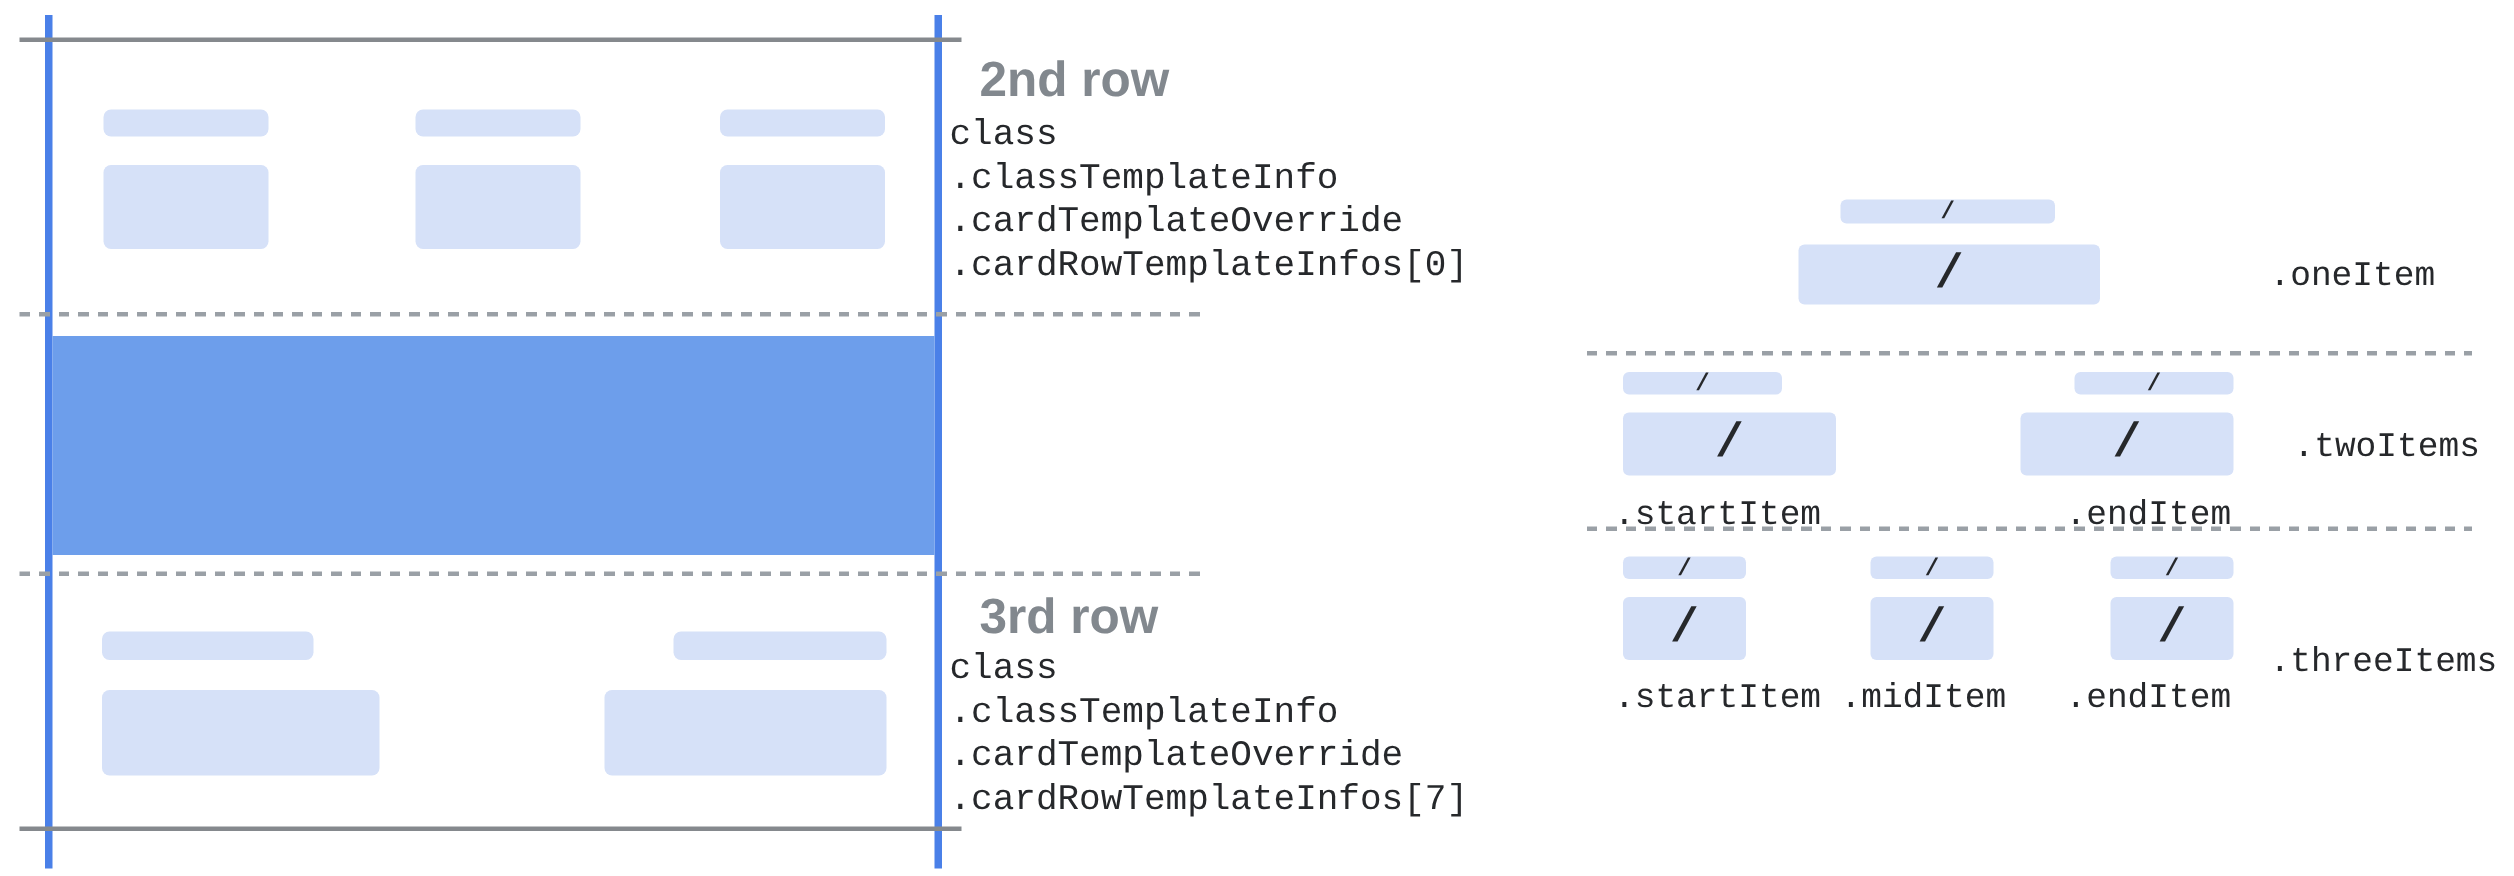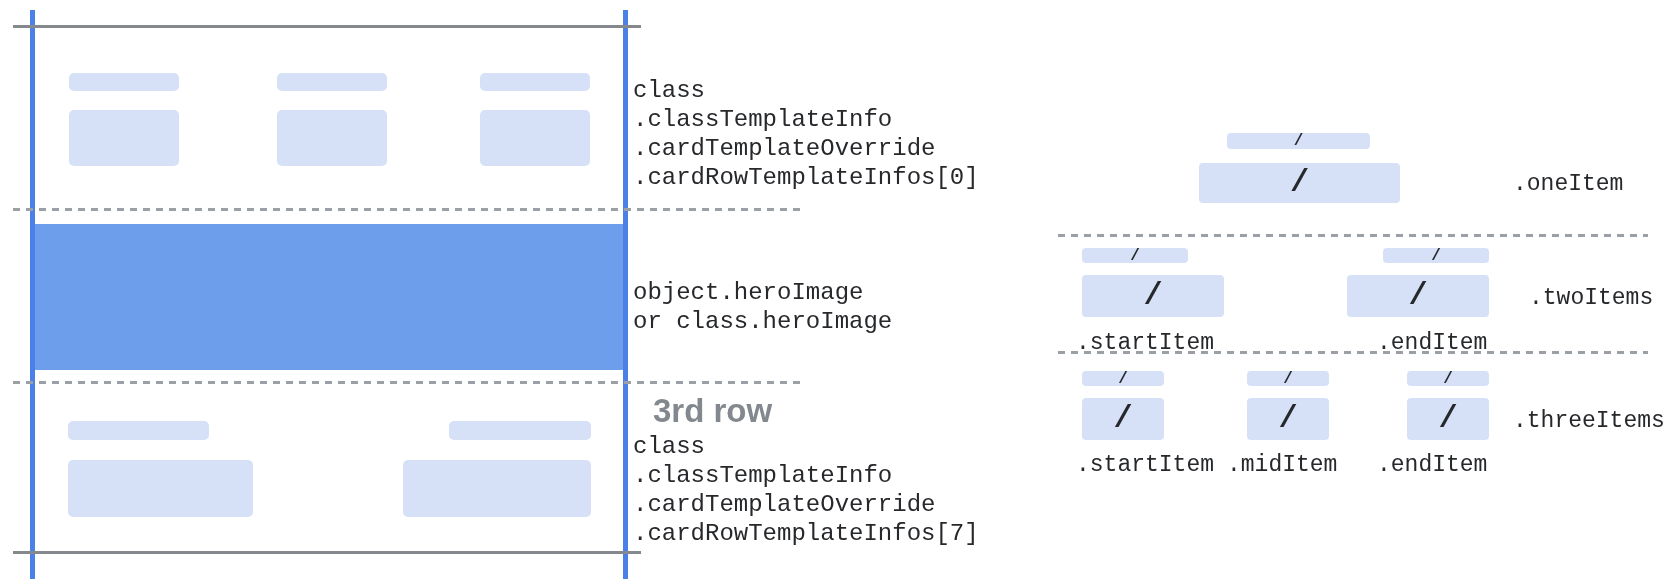--- a/index.html
+++ b/index.html
@@ -52,27 +52,26 @@
   <div class="ph" style="left:480px;top:73px;width:110px;height:18px;"></div>
   <div class="ph" style="left:480px;top:110px;width:110px;height:56px;"></div>
 
   <div class="hero"></div>
 
   <div class="ph" style="left:68px;top:421px;width:141px;height:19px;"></div>
   <div class="ph" style="left:68px;top:460px;width:185px;height:57px;"></div>
   <div class="ph" style="left:449px;top:421px;width:142px;height:19px;"></div>
   <div class="ph" style="left:403px;top:460px;width:188px;height:57px;"></div>
 
+  <div class="row-heading" style="top:36px;">2nd row</div>
   <div class="code-block mono" style="top:76px;"><span>class</span>
 <span>.classTemplateInfo</span>
 <span>.cardTemplateOverride</span>
 <span>.cardRowTemplateInfos[0]</span></div>
 
-  <div class="code-block mono" style="top:278px;"><span>object.heroImage</span>
-<span>or class.heroImage</span></div>
 
   <div class="row-heading" style="top:394px;">3rd row</div>
   <div class="code-block mono" style="top:432px;"><span>class</span>
 <span>.classTemplateInfo</span>
 <span>.cardTemplateOverride</span>
 <span>.cardRowTemplateInfos[7]</span></div>
 
   <div class="bar" style="left:1227px;top:133px;width:143px;height:16px;">
     <span class="slash slash-sm">/</span>
   </div>
@@ -112,18 +111,18 @@
   </div>
   <div class="bar" style="left:1082px;top:398px;width:82px;height:42px;">
     <span class="slash slash-lg">/</span>
   </div>
   <div class="bar" style="left:1247px;top:398px;width:82px;height:42px;">
     <span class="slash slash-lg">/</span>
   </div>
   <div class="bar" style="left:1407px;top:398px;width:82px;height:42px;">
     <span class="slash slash-lg">/</span>
   </div>
-  <div class="layout-label mono" style="top:408px;">.threeItems</div>
+  <div class="layout-label mono" style="top:428px;">.threeItems</div>
   <div class="item-label mono" style="left:1076px;top:452px;">.startItem</div>
   <div class="item-label mono" style="left:1227px;top:452px;">.midItem</div>
   <div class="item-label mono" style="left:1377px;top:452px;">.endItem</div>
 
 </div>
 
 </body></html>

